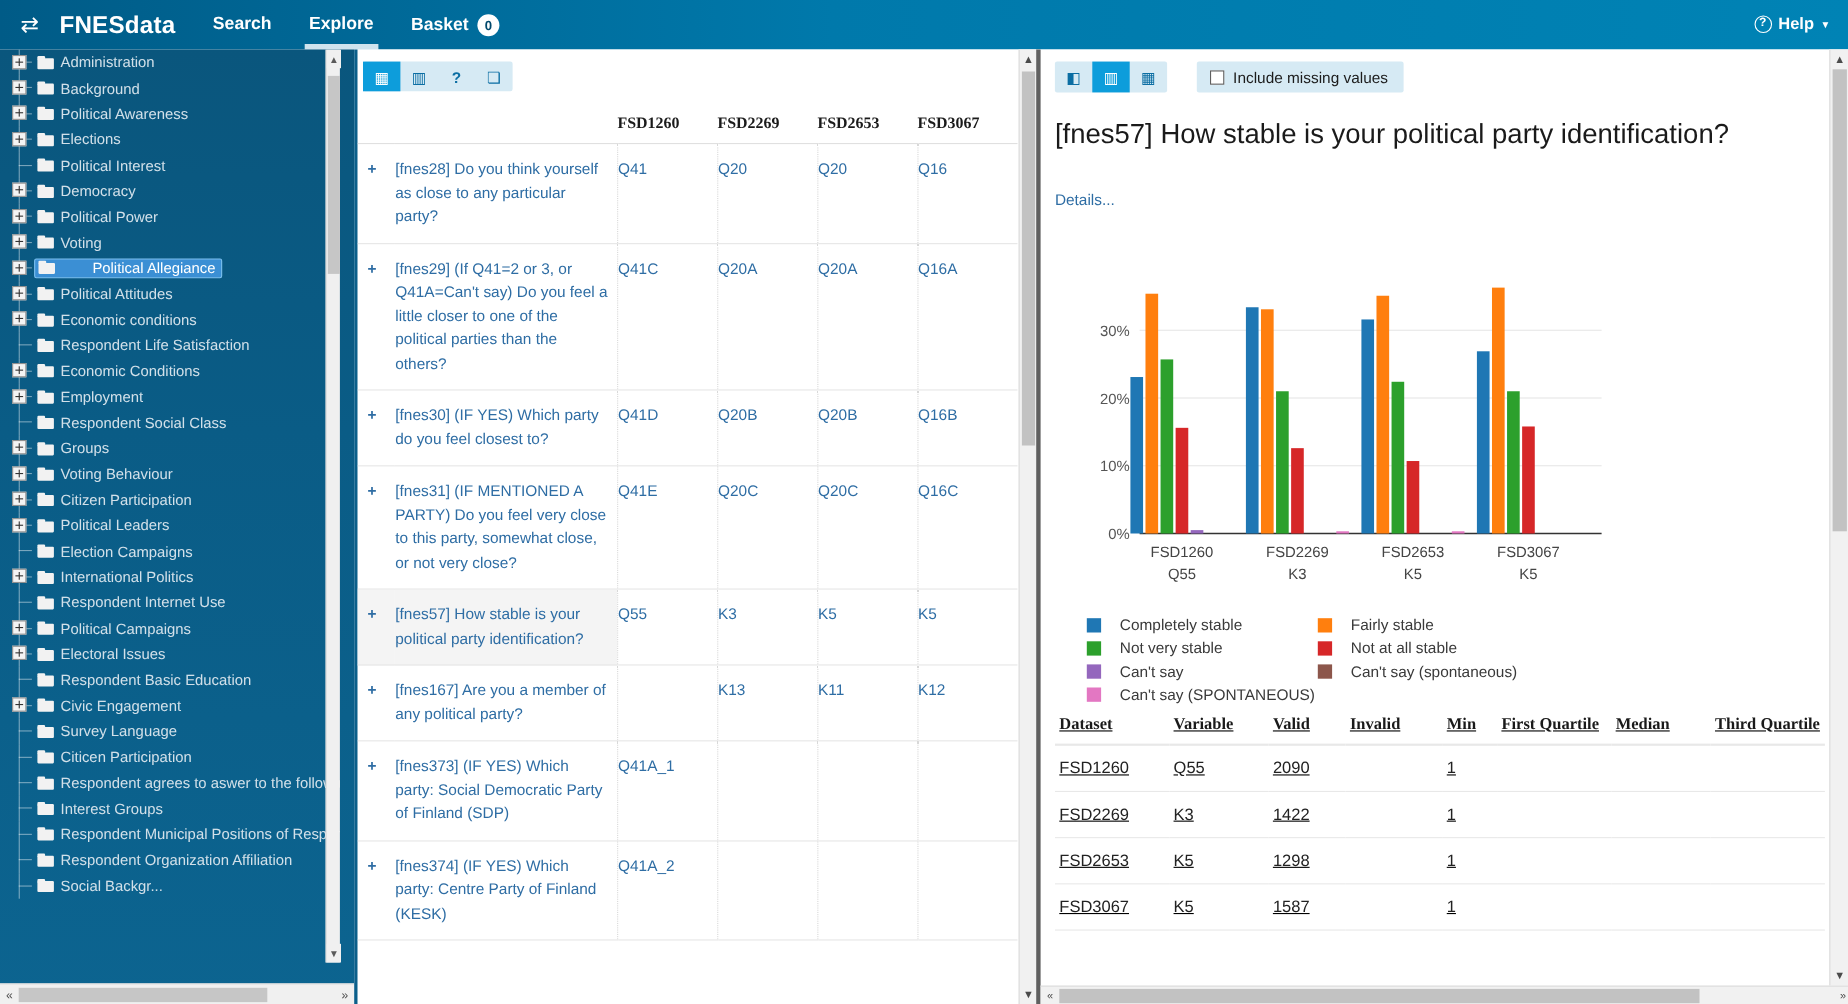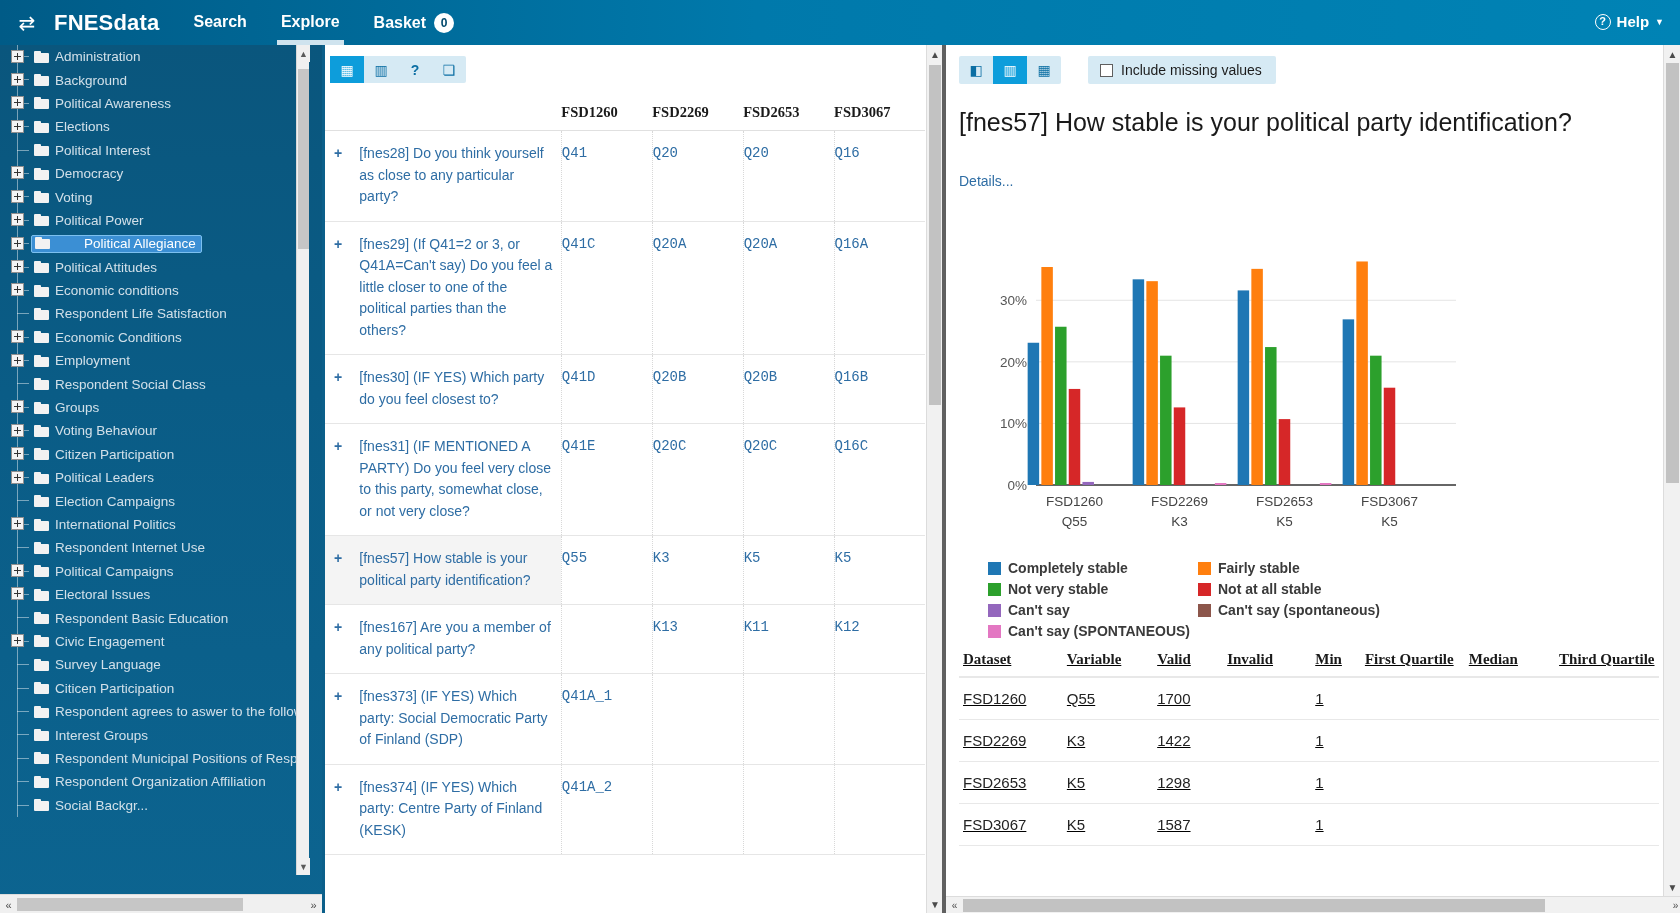--- a/index.html
+++ b/index.html
@@ -133,21 +133,21 @@
     padding: 12px 0 9px 0; border-bottom: 1px solid #e0e0e0;
     font-family: "Liberation Serif", serif;
   }
   table.qtable td {
     font-size: 14px; color: #2e6da4; vertical-align: top;
     padding: 12px 8px 13px 0; border-bottom: 1px solid #e6e6e6;
     line-height: 21.5px;
   }
   td.plus-cell { width: 34px; color:#111; font-size:17px; font-weight:bold; text-align:center; padding-left:8px; padding-right:0; }
   td.qtext { width: 200px; padding-right: 14px; cursor: pointer; }
-  td.vcode { width: 90px; border-left: 1px dotted #d8d8d8; padding-left: 8px; cursor: pointer; font-family: Liberation Mono, monospace; }
+  td.vcode { width: 90px; border-left: 1px dotted #d8d8d8; padding-left: 8px; cursor: pointer; }
   tr.rowsel td.plus-cell, tr.rowsel td.qtext { background: #f4f4f4; }
   th.c1 { width: 34px; } th.c2 { width: 200px; }
   th.vh { width: 90px; padding-left: 8px; }
 
   
   #right-panel {
     position: absolute; left: 942px; top: 45px; width: 738px; height: 868px;
     background: #fff; border-left: 4px solid #606060;
   }
   #toolbar-right { position:absolute; left: 13px; top: 11px; height: 28px; display:flex; align-items:stretch; }
@@ -183,21 +183,21 @@
   .sc-median { width: 80px; } .sc-q3 { width: 92px; }
 
   #right-vscroll { position:absolute; right:0; top:0; width:17px; height:851px; background:#f1f1f1; border-left:1px solid #dcdcdc;}
   #right-vthumb { position:absolute; left:2px; top:18px; width:13px; height:420px; background:#c2c2c2; }
   #right-hscroll { position:absolute; left:0; bottom:0; width:738px; height:17px; background:#f1f1f1; border-top:1px solid #dcdcdc;}
   #right-hthumb { position:absolute; left:17px; top:2px; width:582px; height:13px; background:#c2c2c2; }
   .hsb-arrow { position:absolute; top:0; width:17px; height:17px; display:flex; align-items:center; justify-content:center;
                font-size:10px; color:#4b4b4b; cursor:pointer; }
 
   
-  .lg-row { display:flex; align-items:center; gap:7px;font-weight:bold; }
+  .lg-row { display:flex; align-items:center; gap:17px; }
   .lg-sw { width:13px; height:13px; flex:none; }
   .lg-tx { font-size:14px; color:#3a3a3a; }
   #legend { position:absolute; left:32px; top:325px; width:420px; display:grid;
             grid-template-columns: 210px 210px; row-gap: 5px; }
 </style>
 </head>
 <body>
 
 <div id="topbar">
   <div id="swap-icon">⇄</div>
@@ -268,30 +268,30 @@
           <span class="folder"></span>
           <span class="tlabel">Democracy</span>
         </span>
       </div>
       <div class="tnode">
         <div class="tconn">
           <span class="expander"></span>
         </div>
         <span class="sel-bg">
           <span class="folder"></span>
+          <span class="tlabel">Political Power</span>
+        </span>
+      </div>
+      <div class="tnode">
+        <div class="tconn">
+          <span class="expander"></span>
+        </div>
+        <span class="sel-bg">
+          <span class="folder"></span>
           <span class="tlabel">Voting</span>
-        </span>
-      </div>
-      <div class="tnode">
-        <div class="tconn">
-          <span class="expander"></span>
-        </div>
-        <span class="sel-bg">
-          <span class="folder"></span>
-          <span class="tlabel">Political Power</span>
         </span>
       </div>
       <div class="tnode selected">
         <div class="tconn">
           <span class="expander"></span>
         </div>
         <span class="sel-bg">
           <span class="folder"></span>
           <span class="tlabel">Political Allegiance</span>
         </span>
@@ -712,21 +712,21 @@
           <th class="sc-min">Min</th>
           <th class="sc-q1">First Quartile</th>
           <th class="sc-median">Median</th>
           <th class="sc-q3">Third Quartile</th>
         </tr>
       </thead>
       <tbody id="statsbody">
           <tr>
             <td class="sc-dataset">FSD1260</td>
             <td class="sc-variable">Q55</td>
-            <td class="sc-valid">1700</td>
+            <td class="sc-valid">2090</td>
             <td class="sc-invalid"></td>
             <td class="sc-min">1</td>
             <td class="sc-q1"></td>
             <td class="sc-median"></td>
             <td class="sc-q3"></td>
           </tr>
           <tr>
             <td class="sc-dataset">FSD2269</td>
             <td class="sc-variable">K3</td>
             <td class="sc-valid">1422</td>

